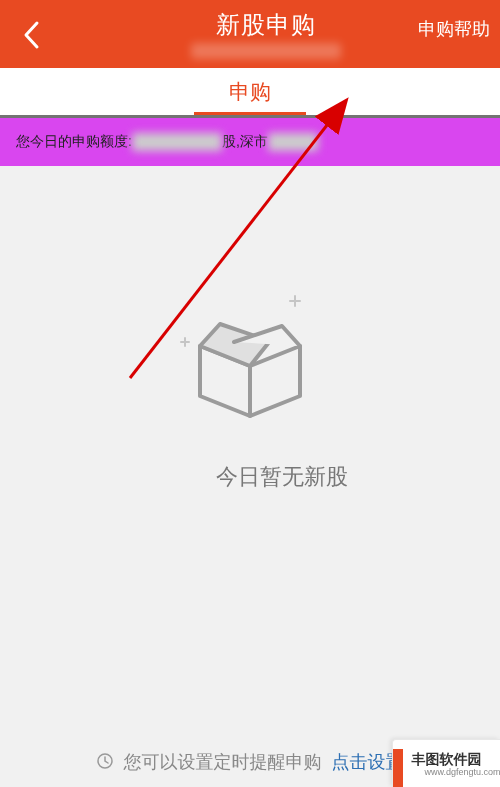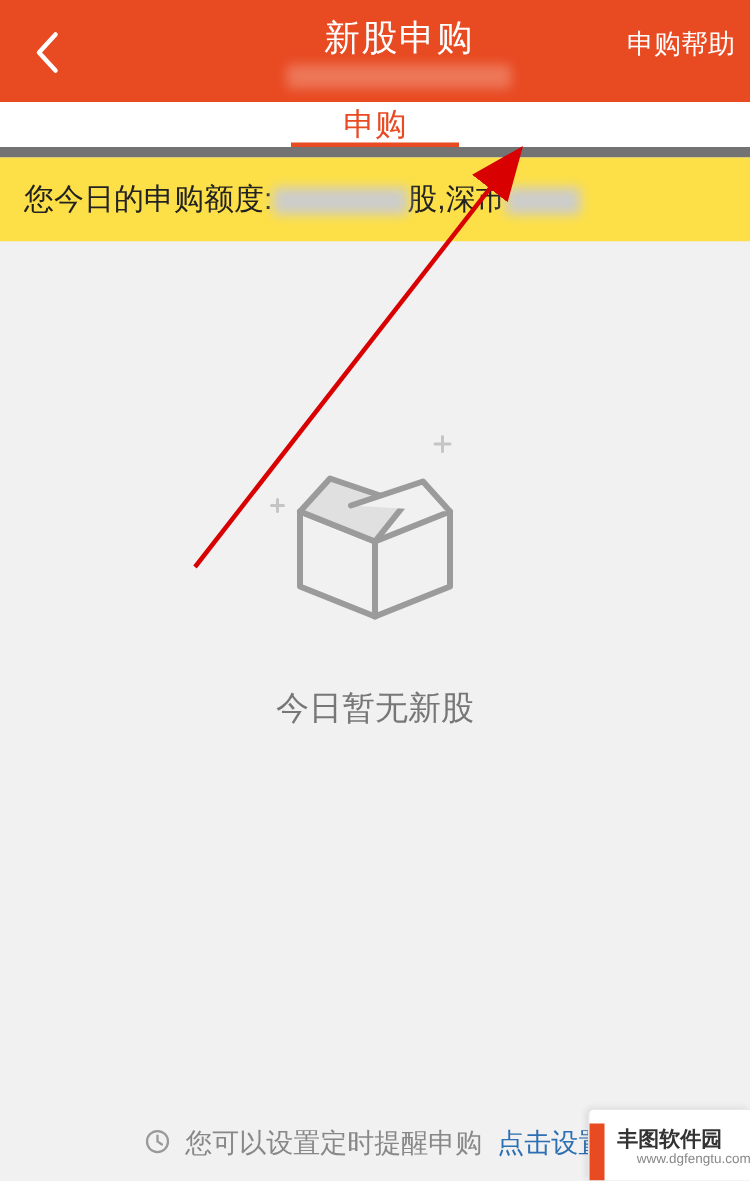--- a/index.html
+++ b/index.html
@@ -52,61 +52,62 @@
       right: 10px;
       top: 0;
       height: 52px;
       display: flex;
       align-items: center;
       font-size: 18px;
       padding-top: 6px;
     }
     .tabs {
       background: #fff;
-      height: 37px;
-      display: flex;
-      border-bottom: 7px solid #737373;
+      height: 50px;
+      display: flex;
+      border-bottom: 3px solid #737373;
     }
     .tab {
       flex: 1;
       display: flex;
       align-items: center;
       justify-content: center;
       font-size: 21px;
       color: #333;
       position: relative;
     }
     .tab.active { color: #e84a22; }
     .tab.active::after {
       content: "";
       position: absolute;
       bottom: 0;
       width: 112px;
       height: 3px;
       background: #e84a22;
     }
     .quota {
-      background: #fde047;
+      background: #d946ef;
       padding: 14px 16px;
-      font-size: 20px;
+      font-size: 14px;
       color: #222;
       line-height: 1.4;
     }
     .blur-span {
       display: inline-block;
       background: #ccc;
       filter: blur(4px);
       border-radius: 2px;
       vertical-align: middle;
     }
     .empty-area {
       position: relative;
       height: 560px;
       background: #f1f1f1;
       text-align: center;
+      padding-left: 32px;
     }
     .box-art {
       position: absolute;
       top: 120px;
       left: 50%;
       transform: translateX(-50%);
     }
     .empty-title {
       position: absolute;
       top: 296px;

